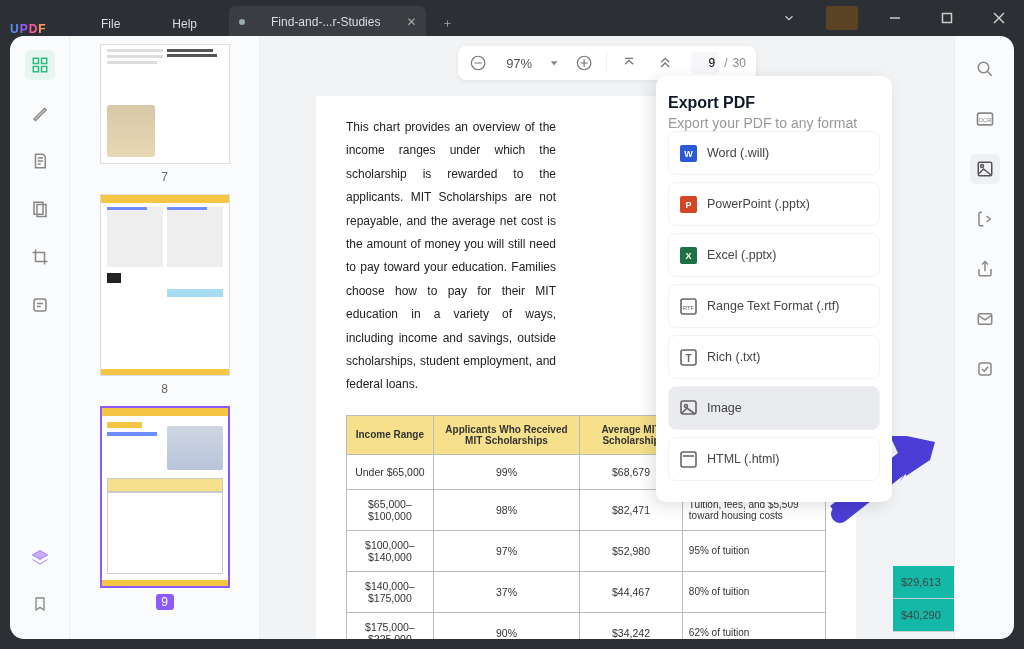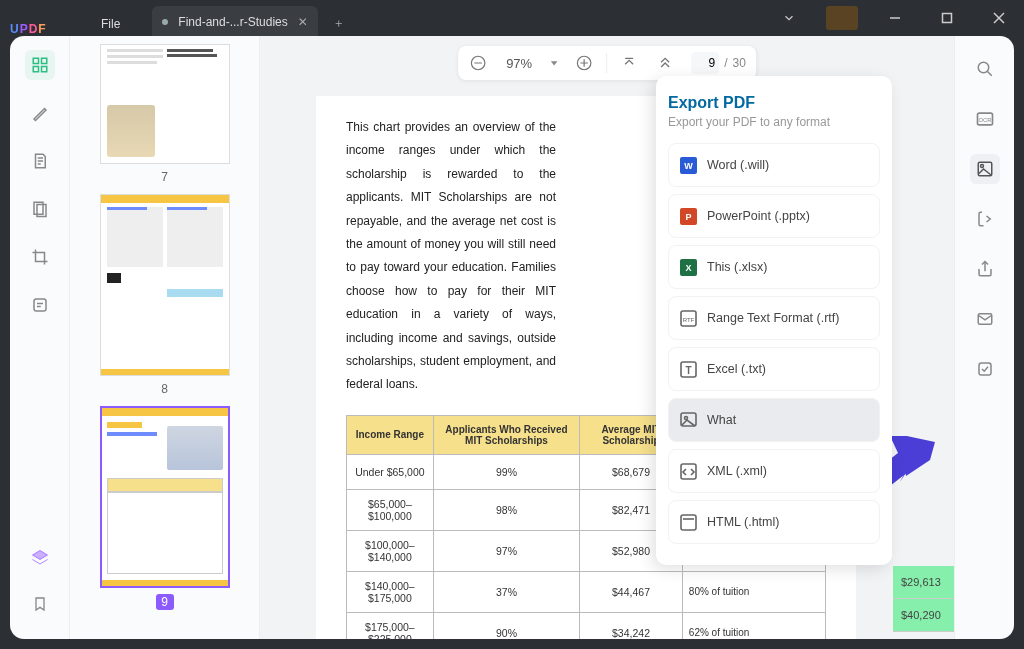--- a/index.html
+++ b/index.html
@@ -5,21 +5,21 @@
 *{box-sizing:border-box;margin:0;padding:0;font-family:-apple-system,Segoe UI,Arial,sans-serif}
 body{background:#2c2f33;width:1024px;height:649px;overflow:hidden;font-size:12px;color:#333}
 .titlebar{height:36px;background:#2c2f33;display:flex;align-items:flex-end;color:#dcdde0}
 .logo{width:60px;font-weight:700;letter-spacing:1px;padding-left:10px}
 .logo span:nth-child(1){color:#5b8cff}
 .logo span:nth-child(2){color:#9b5bff}
 .logo span:nth-child(3){color:#ff5b9e}
 .logo span:nth-child(4){color:#ff9e5b}
 .menu{display:flex;gap:0;margin-left:15px}
 .menu-item{padding:0 26px;height:24px;display:flex;align-items:center;font-size:12px}
-.tab{margin-left:6px;background:#3a3d42;border-radius:6px 6px 0 0;height:32px;display:flex;align-items:center;padding:0 10px;gap:10px;font-size:12px;position:relative;top:2px}
+.tab{margin-left:6px;background:#3a3d42;border-radius:6px 6px 0 0;height:32px;display:flex;align-items:center;padding:0 10px;gap:26px;font-size:12px;position:relative;top:2px}
 .tab .dot{width:6px;height:6px;border-radius:50%;background:#9aa}
 .win-controls{margin-left:auto;display:flex;align-items:center;gap:6px;padding-right:2px}
 .win-btn{width:46px;height:36px;display:flex;align-items:center;justify-content:center;color:#ccc}
 .brand-box{width:32px;height:24px;background:#5a4322;border-radius:3px;margin:0 8px;display:flex;align-items:center;justify-content:center;font-size:6px;color:#d2b06e;text-align:center}
 .plus-tab{width:26px;height:26px;margin-left:8px;display:flex;align-items:center;justify-content:center;color:#aaa;border-radius:4px}
 .app-body{position:absolute;top:36px;left:10px;right:10px;bottom:10px;background:#fafbfc;border-radius:14px;display:flex;overflow:hidden}
 .left-rail{width:60px;border-right:1px solid #eee;display:flex;flex-direction:column;align-items:center;padding:14px 0;gap:18px}
 .rail-ic{width:30px;height:30px;border-radius:6px;display:flex;align-items:center;justify-content:center;color:#888}
 .rail-ic.active{background:#e7f6f0;color:#2dbd83}
 .rail-bottom{margin-top:auto;display:flex;flex-direction:column;gap:16px;align-items:center;margin-bottom:6px}
@@ -40,42 +40,43 @@
 .para{font-size:12px;line-height:1.95;text-align:justify;color:#222;width:210px}
 .photo{position:absolute;right:0px;top:28px;width:120px;height:180px;border-radius:6px;overflow:hidden}
 .photo-bg{position:absolute;inset:0;background:linear-gradient(#cfd6e2 0 30%,#b7c4da 30% 100%)}
 .photo-person{position:absolute;bottom:0;left:10%;width:55%;height:70%;background:#e7c84a;border-radius:50% 50% 10% 10%}
 .photo-hair{position:absolute;bottom:46%;left:12%;width:45%;height:40%;background:#c79a2b;border-radius:50%}
 .tbl{margin-top:18px;border:1px solid #bbb;border-collapse:collapse;width:100%;font-size:10.5px}
 .tbl th,.tbl td{border:1px solid #bbb;padding:8px 8px;text-align:center;vertical-align:middle}
 .tbl th{background:#f6e08c;font-weight:600;font-size:10px}
 .tbl td.covers{text-align:left;font-size:10px;padding:6px}
 .export-panel{position:absolute;right:62px;top:40px;width:236px;background:#fff;border-radius:10px;box-shadow:-4px 4px 16px rgba(0,0,0,0.12);padding:18px 12px 14px;z-index:30}
-.export-title{font-size:16px;font-weight:600;color:#0369a1;margin-bottom:3px}
-.export-sub{font-size:12px;color:#999;margin-bottom:14px}
+.export-title{font-size:16px;font-weight:600;color:#0f172a;margin-bottom:3px}
+.export-sub{font-size:14px;color:#999;}
 .fmt{display:flex;align-items:center;gap:10px;padding:12px 10px;border-radius:8px;margin-bottom:7px;background:#fff;border:1px solid #f2f2f2;font-size:12.5px;color:#444}
 .fmt.hover{background:#e9ebee}
 .fmt-ic{width:18px;height:18px;display:flex;align-items:center;justify-content:center}
 .arrow{position:absolute;z-index:25;pointer-events:none}
 .page-input{display:flex;align-items:center;gap:2px;padding:0 4px}
 .page-input input{width:28px;border:none;text-align:right;background:#f6f7f9;height:22px;border-radius:4px;padding:0 4px;font-size:12px}
 
 .tp{position:absolute;background:#eee}
 .yellowbar{background:#f6c544}
 .extra-cells{position:absolute;left:633px;top:554px;width:90px;height:90px;font-size:11px;color:#444}
-.extra-cells div{border:1px solid #ccc;border-top:none;border-left:none;height:33px;display:flex;align-items:center;padding-left:8px;background:#86efac}
+.extra-cells div{border:1px solid #ccc;border-top:none;border-left:none;height:33px;display:flex;align-items:center;padding-left:8px;background:#14b8a6}
 svg{display:block}
 </style>
 </head>
 <body>
 
 <div class="titlebar">
   <div class="logo"><span>U</span><span>P</span><span>D</span><span>F</span></div>
   <div class="menu">
     <div class="menu-item">File</div>
+    <div class="menu-item">Help</div>
   </div>
   <div class="tab">
     <span class="dot"></span>
     <span>Find-and-...r-Studies</span>
     <span style="color:#aaa">✕</span>
   </div>
   <div class="plus-tab">＋</div>
   <div class="win-controls">
     <div class="win-btn">
       <svg width="14" height="14" viewBox="0 0 24 24" fill="none" stroke="#ccc" stroke-width="2">
@@ -324,59 +325,49 @@
           </span>
           <span>PowerPoint (.pptx)</span>
         </div>
       <div class="fmt">
           <span class="fmt-ic">
             <svg width="17" height="17">
               <rect width="17" height="17" rx="2" fill="#1e7145"></rect>
               <text x="8.5" y="12" font-size="9" fill="#fff" text-anchor="middle" font-weight="700">X</text>
             </svg>
           </span>
-          <span>This (.xlsx)</span>
+          <span>Excel (.pptx)</span>
         </div>
       <div class="fmt">
           <span class="fmt-ic">
             <svg width="17" height="17" fill="none" stroke="#666" stroke-width="1.6">
               <rect x="1" y="1" width="15" height="15" rx="2"></rect>
               <text x="8.5" y="12" font-size="6" fill="#666" text-anchor="middle" stroke="none">RTF</text>
             </svg>
           </span>
           <span>Range Text Format (.rtf)</span>
         </div>
       <div class="fmt">
           <span class="fmt-ic">
             <svg width="17" height="17" fill="none" stroke="#666" stroke-width="1.6">
               <rect x="1" y="1" width="15" height="15" rx="2"></rect>
               <text x="8.5" y="13" font-size="10" fill="#666" text-anchor="middle" stroke="none" font-weight="700">T</text>
             </svg>
           </span>
-          <span>Excel (.txt)</span>
+          <span>Rich (.txt)</span>
         </div>
       <div class="fmt hover">
           <span class="fmt-ic">
             <svg width="17" height="17" fill="none" stroke="#666" stroke-width="1.6">
               <rect x="1" y="1" width="15" height="13" rx="2"></rect>
               <circle cx="6" cy="6" r="1.5"></circle>
               <polyline points="2 13 7 8 15 14"></polyline>
             </svg>
           </span>
-          <span>What</span>
-        </div>
-      <div class="fmt">
-          <span class="fmt-ic">
-            <svg width="17" height="17" fill="none" stroke="#666" stroke-width="1.6">
-              <rect x="1" y="1" width="15" height="15" rx="2"></rect>
-              <polyline points="6 6 3 9 6 12"></polyline>
-              <polyline points="11 6 14 9 11 12"></polyline>
-            </svg>
-          </span>
-          <span>XML (.xml)</span>
+          <span>Image</span>
         </div>
       <div class="fmt">
           <span class="fmt-ic">
             <svg width="17" height="17" fill="none" stroke="#666" stroke-width="1.6">
               <rect x="1" y="1" width="15" height="15" rx="2"></rect>
               <path d="M3 5h11"></path>
             </svg>
           </span>
           <span>HTML (.html)</span>
         </div>

